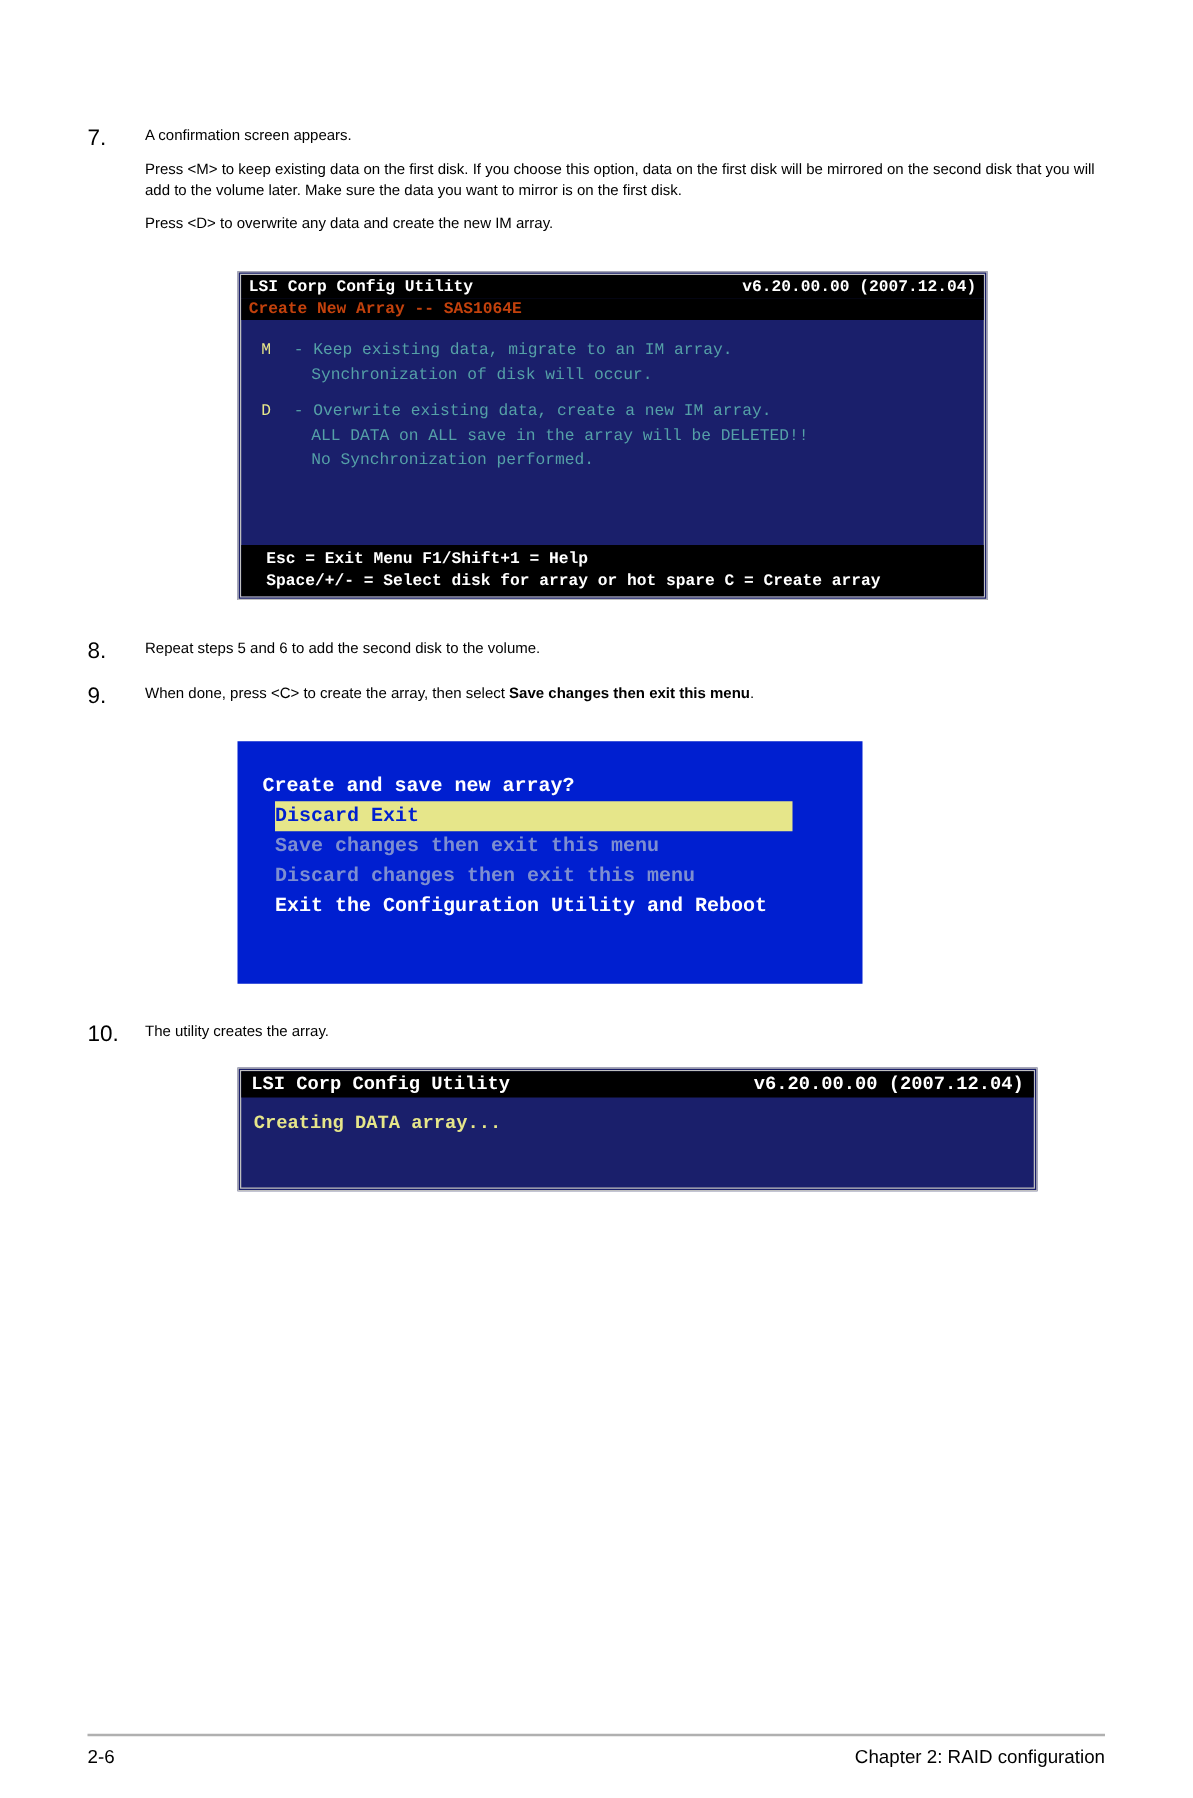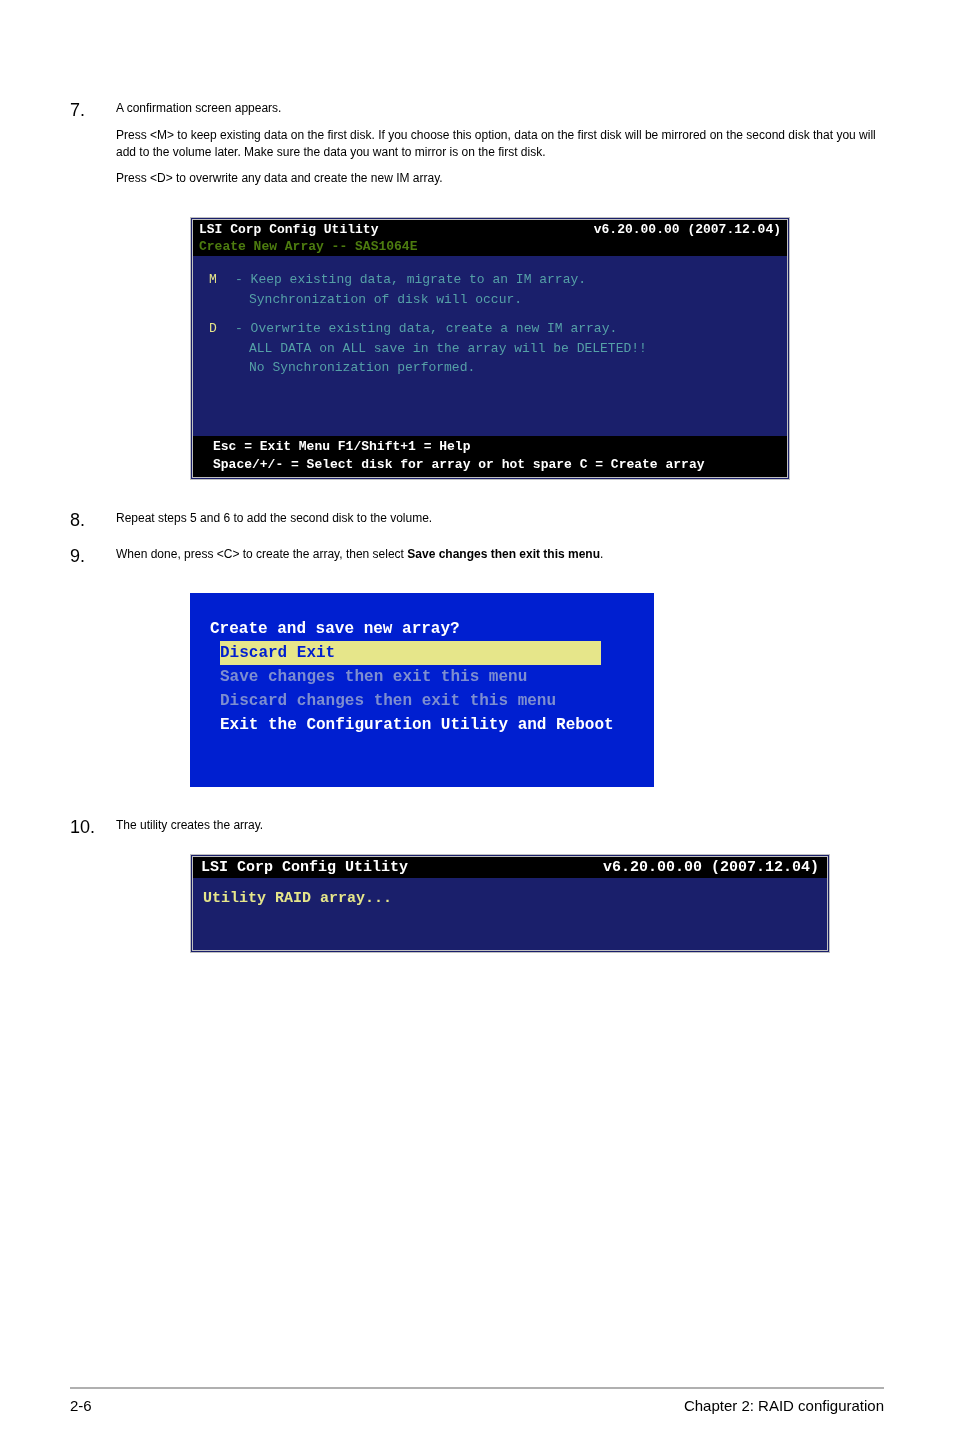--- a/index.html
+++ b/index.html
@@ -30,42 +30,42 @@
   .term-header {
     background: #000;
     color: #fff;
     padding: 2px 6px;
     display: flex;
     font-weight: bold;
   }
   .term-header .title { flex: 1; }
   .term-subhead {
     background: #000;
-    color: #4d7c0f;
+    color: #c2410c;
     padding: 0 6px 2px 6px;
     font-weight: bold;
   }
   .term-body {
     padding: 14px 16px 26px 16px;
     min-height: 180px;
     line-height: 1.5;
   }
   .opt-row { display: flex; margin-bottom: 10px; }
   .opt-letter { width: 26px; color: #e6e68a; }
   .opt-text .line { color: #55a0a7; }
   .term-footer {
     background: #000;
     color: #fff;
     padding: 2px 20px;
     line-height: 1.4;
     font-weight: bold;
   }
   .dialog {
     margin: 20px auto 30px 120px;
-    width: 464px;
+    width: 500px;
     background: #001fd0;
     font-family: 'Courier New', monospace;
     font-size: 16px;
     color: #fff;
     padding: 24px 20px 50px 20px;
     line-height: 1.5;
     font-weight: bold;
   }
   .dialog-title { color: #fff; }
   .dialog-item { padding-left: 10px; }
@@ -166,20 +166,20 @@
     <p>The utility creates the array.</p>
   </div>
 </div>
 
 <div class="terminal2">
   <div class="hdr">
     <span class="a">LSI Corp Config Utility</span>
     <span>v6.20.00.00 (2007.12.04)</span>
   </div>
   <div class="bdy">
-    <div>Utility RAID array...</div>
+    <div>Creating DATA array...</div>
   </div>
 </div>
 
 <div class="footer">
   <span>2-6</span>
   <span>Chapter 2: RAID configuration</span>
 </div>
 
 </body></html>

